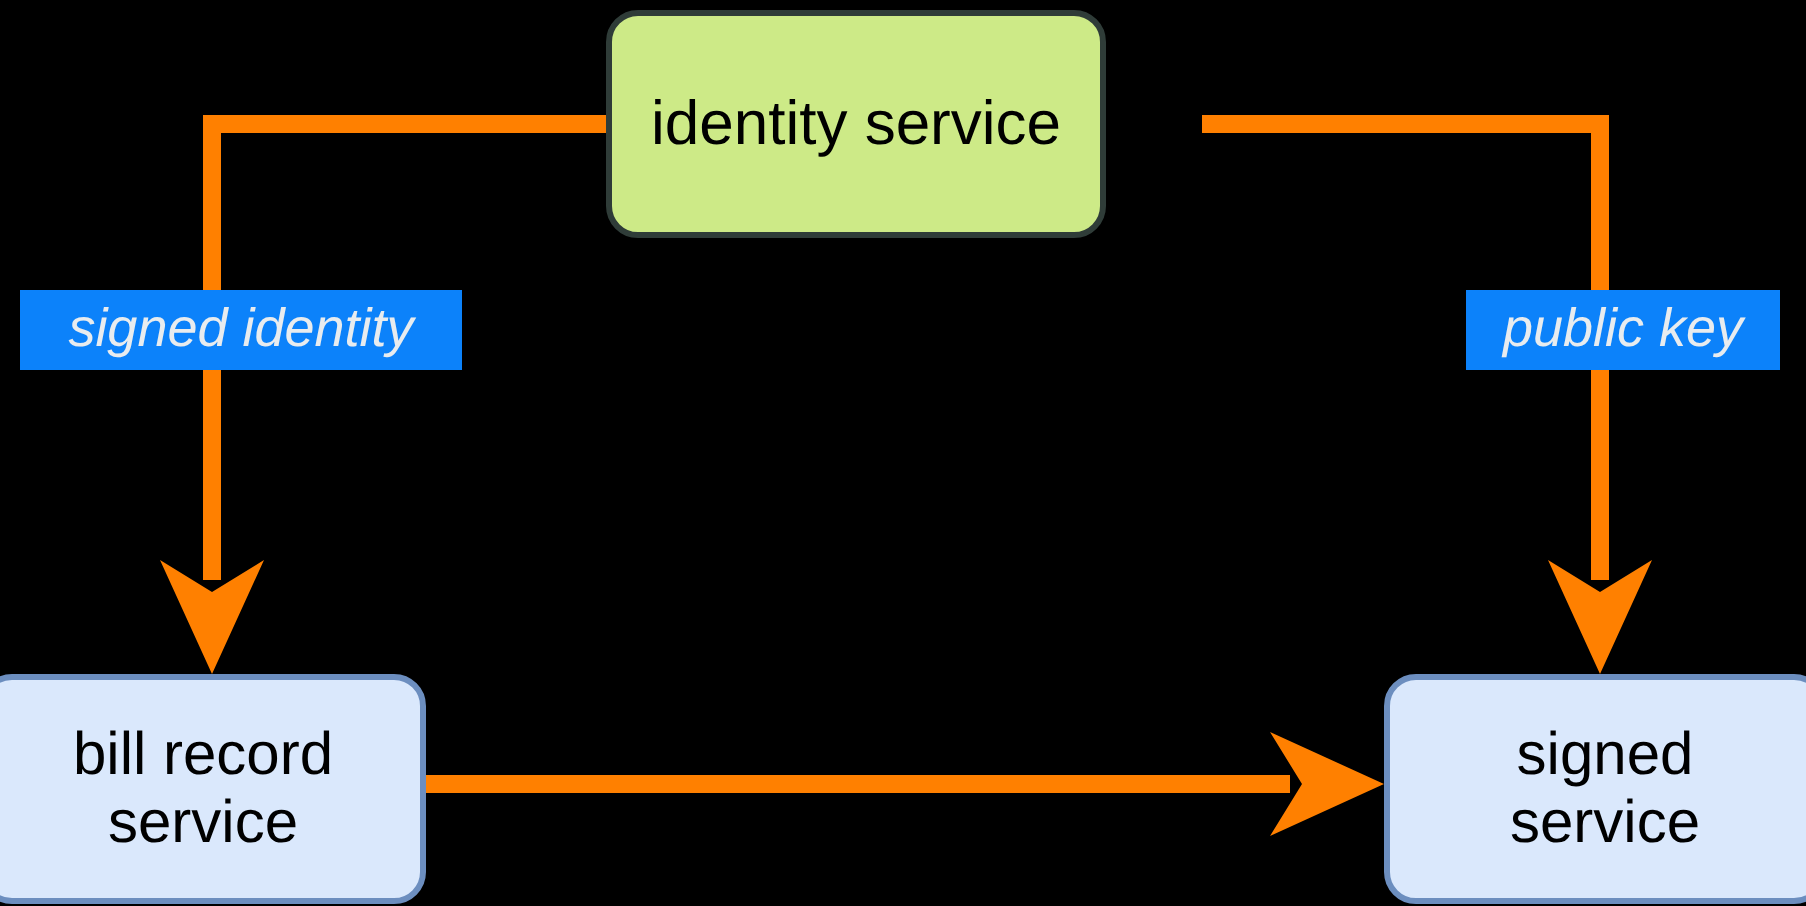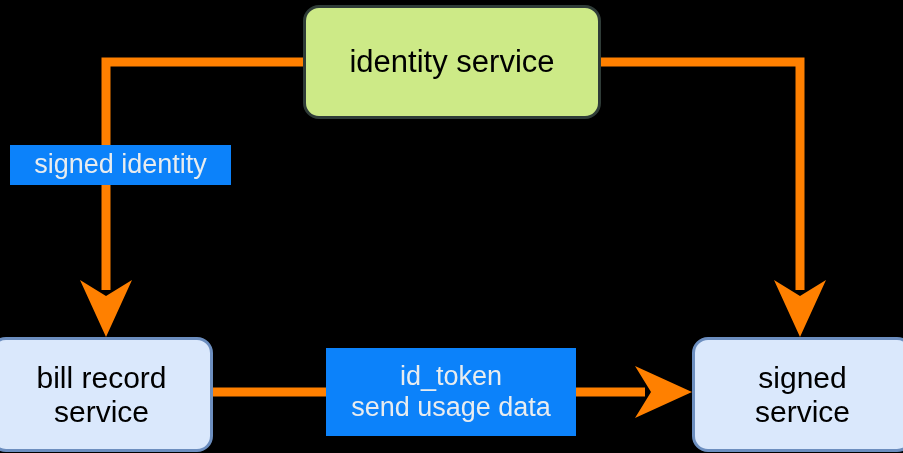--- a/index.html
+++ b/index.html
@@ -34,21 +34,21 @@
     justify-content: center;
     text-align: center;
     color: #000000;
     line-height: 1.12;
     white-space: pre-line;
   }
 
   .node-identity {
     left: 303px;
     top: 5px;
-    width: 298px;
+    width: 250px;
     height: 114px;
     background: #cdea87;
     border: 3px solid #2f3c38;
     border-radius: 16px;
     font-size: 31px;
   }
 
   .node-bill {
     left: -10px;
     top: 337px;
@@ -77,20 +77,21 @@
     box-sizing: border-box;
     display: flex;
     flex-direction: column;
     align-items: center;
     justify-content: center;
     text-align: center;
     background: #0c82fa;
     color: #e8ecef;
     line-height: 1.16;
     white-space: pre-line;
+    font-style: italic;
   }
 
   .label-signed {
     left: 10px;
     top: 145px;
     width: 221px;
     height: 40px;
     font-size: 27px;
   }
 
@@ -144,19 +145,18 @@
 
   <div class="node node-invoice">
     <span>signed
 service</span>
   </div>
 
   <div class="edge-label label-signed">
     <span>signed identity</span>
   </div>
 
+  <div class="edge-label label-public">
+    <span>public key</span>
+  </div>
 
-  <div class="edge-label label-token">
-    <span>id_token
-send usage data</span>
-  </div>
 
 </div>
 
 </body></html>

